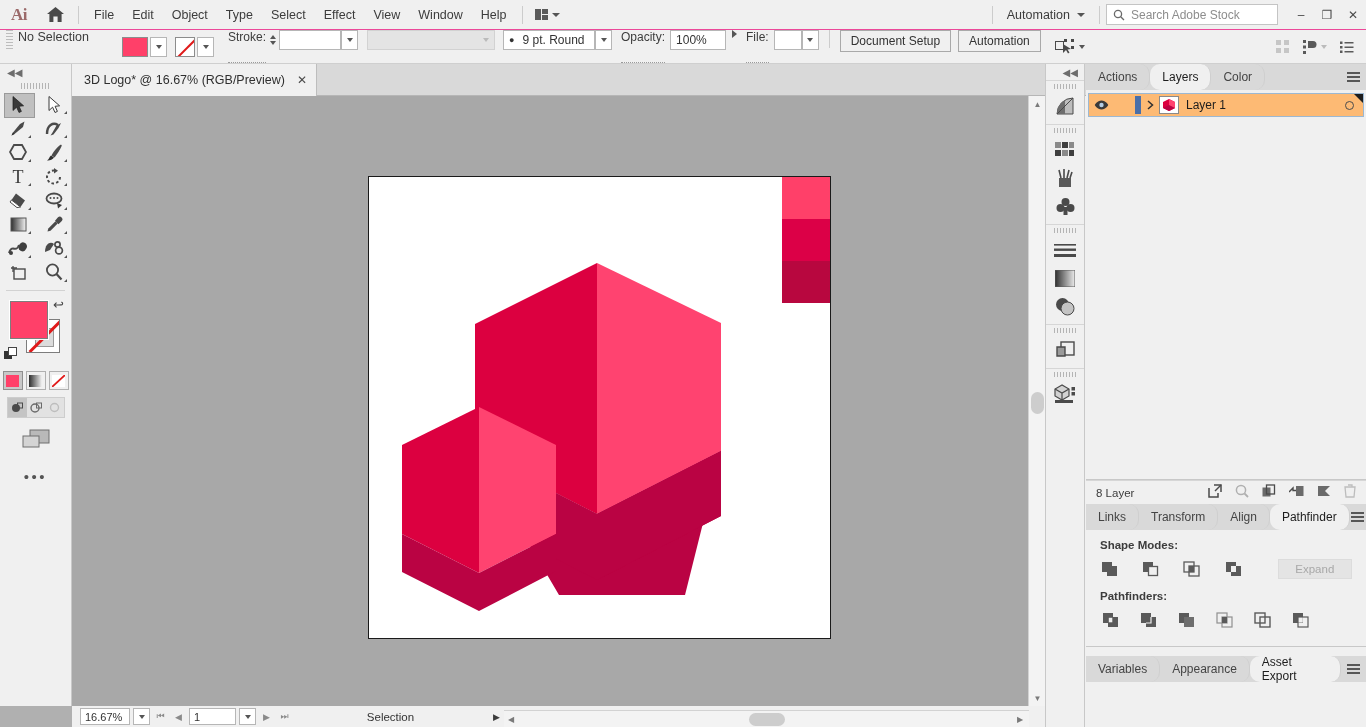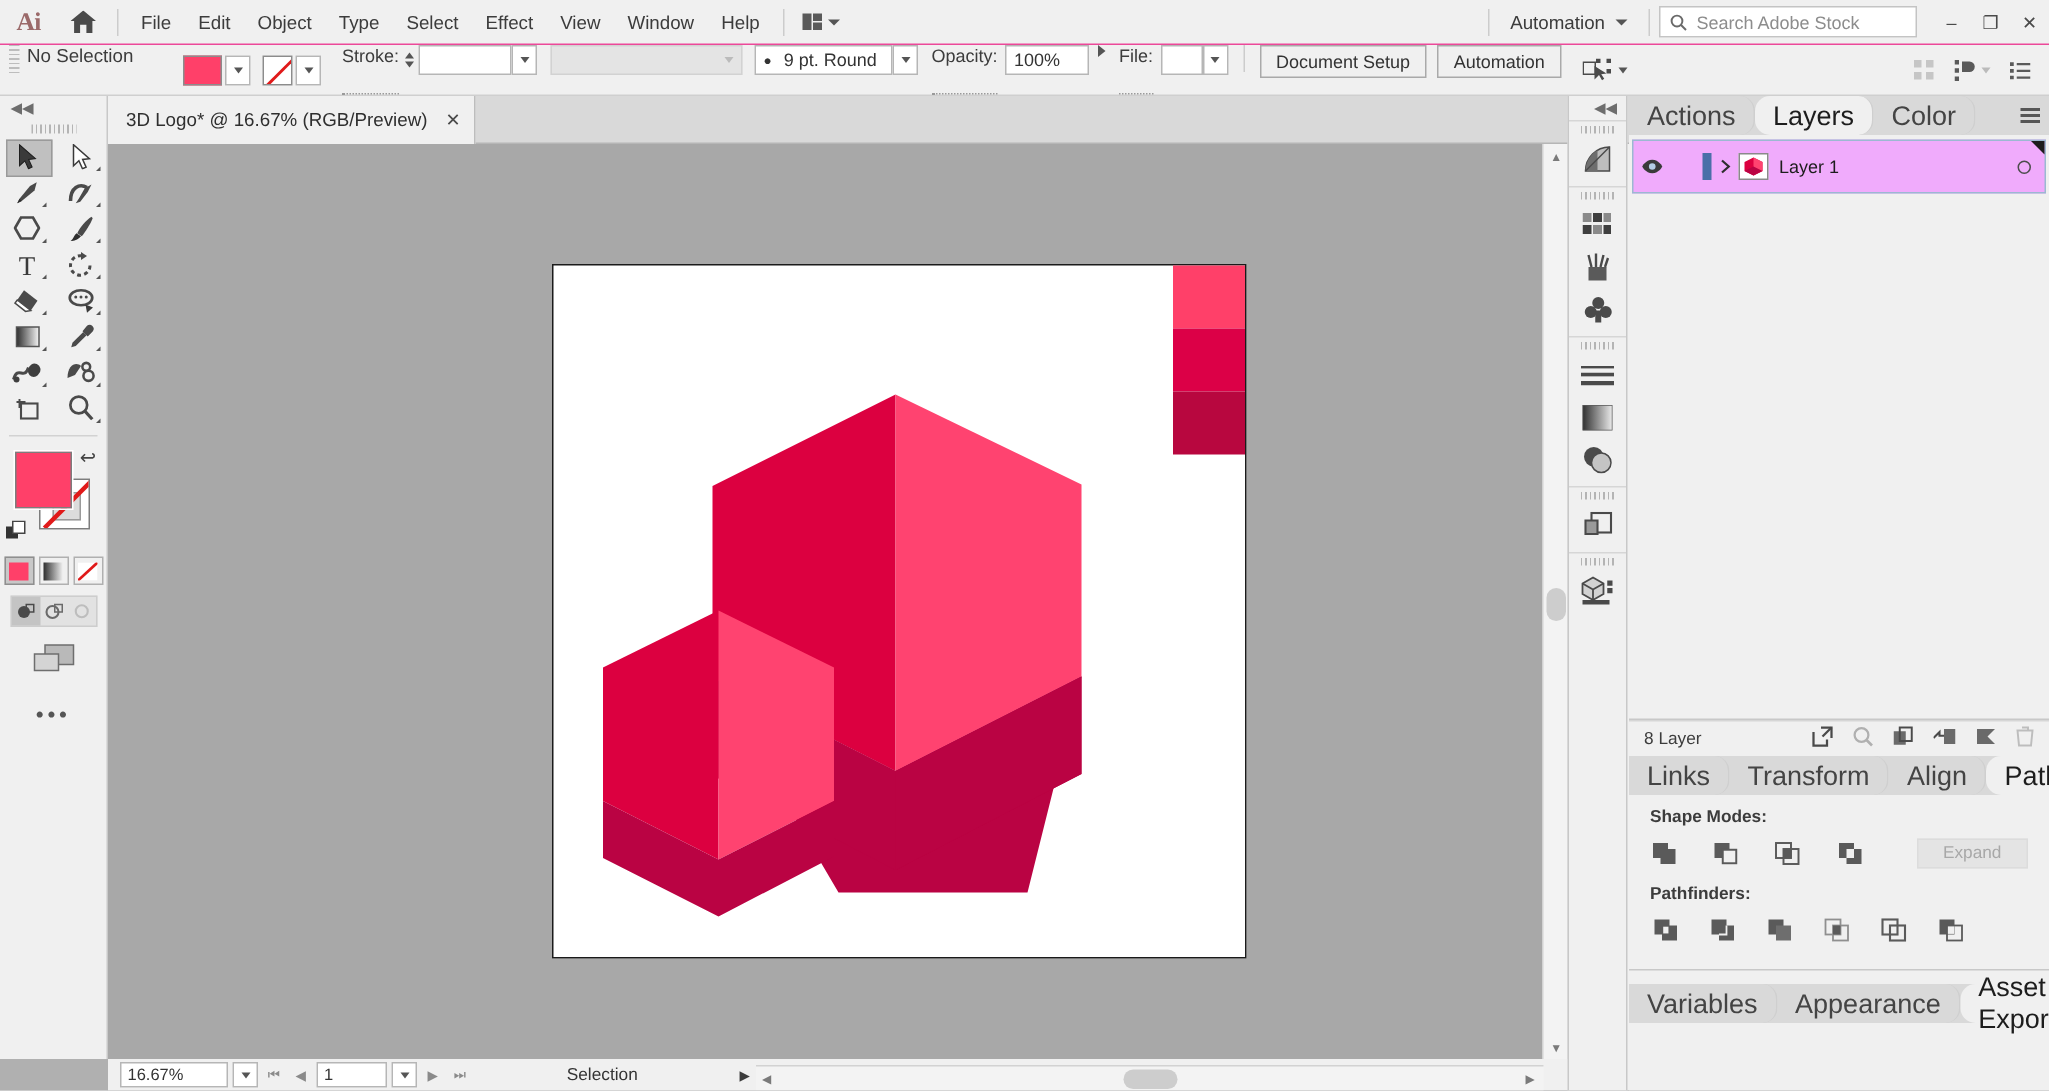--- a/index.html
+++ b/index.html
@@ -145,21 +145,21 @@
   .sc-arrow { position:absolute; left:0; width:17px; height:16px; display:flex;
               align-items:center; justify-content:center; color:#7a7a7a; font-size:8px; cursor:pointer; }
   .hscroll { position:absolute; left:504px; top:710px; width:525px; height:17px;
              background:#f3f3f3; border-top:1px solid #d2d2d2; }
   .hscroll .thumb { position:absolute; top:2px; left:245px; width:36px; height:13px;
                     background:#cdcdcd; border-radius:7px; cursor:pointer; }
 
   
   .statusbar { position:absolute; left:72px; top:706px; width:432px; height:21px;
                background:#f0f0f0; display:flex; align-items:center; gap:3px; padding-left:8px; }
-  .zoom-fld { width:72px; height:17px; background:#fff; border:1px solid #b6b6b6; font-size:11px;
+  .zoom-fld { width:50px; height:17px; background:#fff; border:1px solid #b6b6b6; font-size:11px;
               display:flex; align-items:center; padding-left:4px; }
   .nav-btn { width:15px; height:17px; display:flex; align-items:center; justify-content:center;
              color:#8a8a8a; font-size:9px; cursor:pointer; }
   .nav-btn.on { color:#3c3c3c; }
   .page-fld { width:47px; height:17px; background:#fff; border:1px solid #b6b6b6; font-size:11px;
               display:flex; align-items:center; padding-left:4px; }
   .status-txt { flex:1; text-align:center; font-size:11.5px; color:#333; }
   .leftstrip { position:absolute; left:0; top:706px; width:72px; height:21px; background:#b0b0b0; }
   .statusgrey { position:absolute; left:72px; top:700px; width:957px; height:6px; background:#a8a8a8; }
 
@@ -170,30 +170,30 @@
                    padding-right:6px; color:#6d6d6d; font-size:10px; cursor:pointer; }
   .rail-grp { border-top:1px solid #d6d6d6; padding-bottom:4px; }
   .rail-grip { height:11px; display:flex; align-items:center; justify-content:center; }
   .rail-grip i { width:22px; height:5px;
     background:repeating-linear-gradient(to right,#b4b4b4 0 1px,transparent 1px 3px); display:block; }
   .rail-icon { height:28px; display:flex; align-items:center; justify-content:center; cursor:pointer; }
 
   
   .panels { position:absolute; left:1086px; top:64px; width:280px; height:663px; background:#f0f0f0; }
   .ptabs { display:flex; height:26px; background:#d9d9d9; align-items:stretch; }
-  .ptab { padding:0 12px; display:flex; align-items:center; font-size:18px; color:#444;
+  .ptab { padding:0 12px; display:flex; align-items:center; font-size:12px; color:#444;
           cursor:pointer; border-right:1px solid #cfcfcf;border-radius:10px; }
   .ptab.active { background:#f0f0f0; color:#1d1d1d; font-weight:normal; }
   .pmenu { margin-left:auto; width:26px; display:flex; align-items:center; justify-content:center;
            cursor:pointer; }
   .hamb { width:13px; display:flex; flex-direction:column; gap:2.5px; }
   .hamb i { height:1.5px; background:#565656; display:block; }
 
   .layer-body { background:#f0f0f0; height:390px; border-bottom:1px solid #c8c8c8; padding-top:3px; }
-  .layer-row { display:flex; align-items:center; height:36px; background:#f0abfc;
+  .layer-row { display:flex; align-items:center; height:24px; background:#fdba74;
                border:1px solid #9cb8d2; margin:0 2px; position:relative; cursor:pointer; }
   .lr-cell { display:flex; align-items:center; justify-content:center; }
   .layer-thumb { width:20px; height:18px; background:#fff; border:1px solid #8a8a8a;
                  display:flex; align-items:center; justify-content:center; overflow:hidden; }
   .layer-name { flex:1; font-size:12px; color:#1d1d1d; padding-left:7px; }
   .target-circ { width:9px; height:9px; border:1.5px solid #4c4c4c; border-radius:50%; margin-right:9px; }
   .sel-corner { position:absolute; right:0; top:0; width:0;height:0;
                 border-top:9px solid #1d1d1d; border-left:9px solid transparent; }
   .layer-footer { height:24px; display:flex; align-items:center; gap:13px; padding:0 10px;
                   background:#f0f0f0; border-top:1px solid #d6d6d6; }

